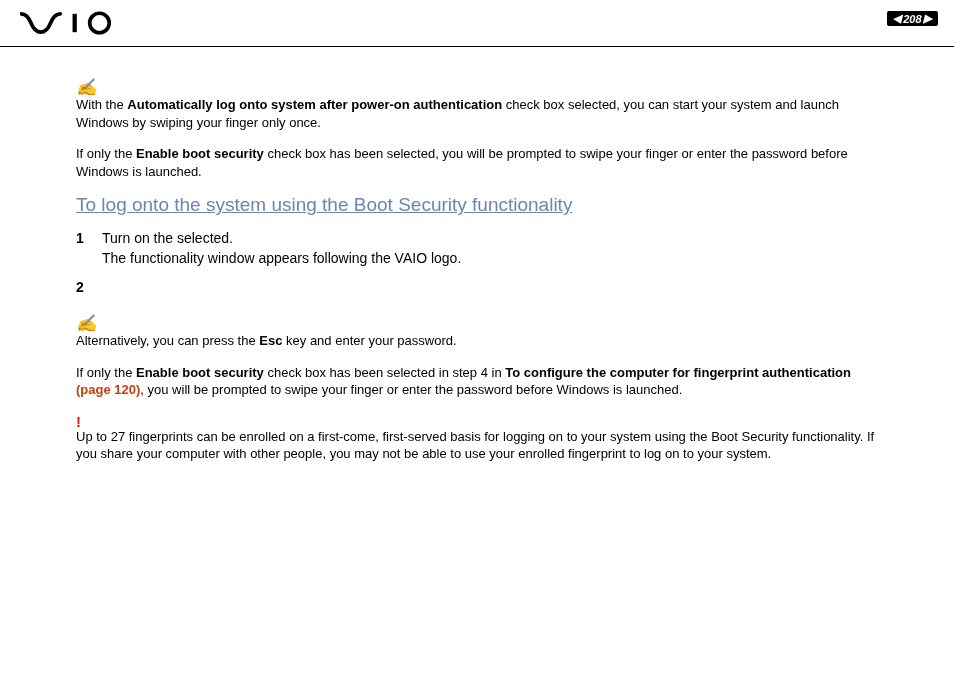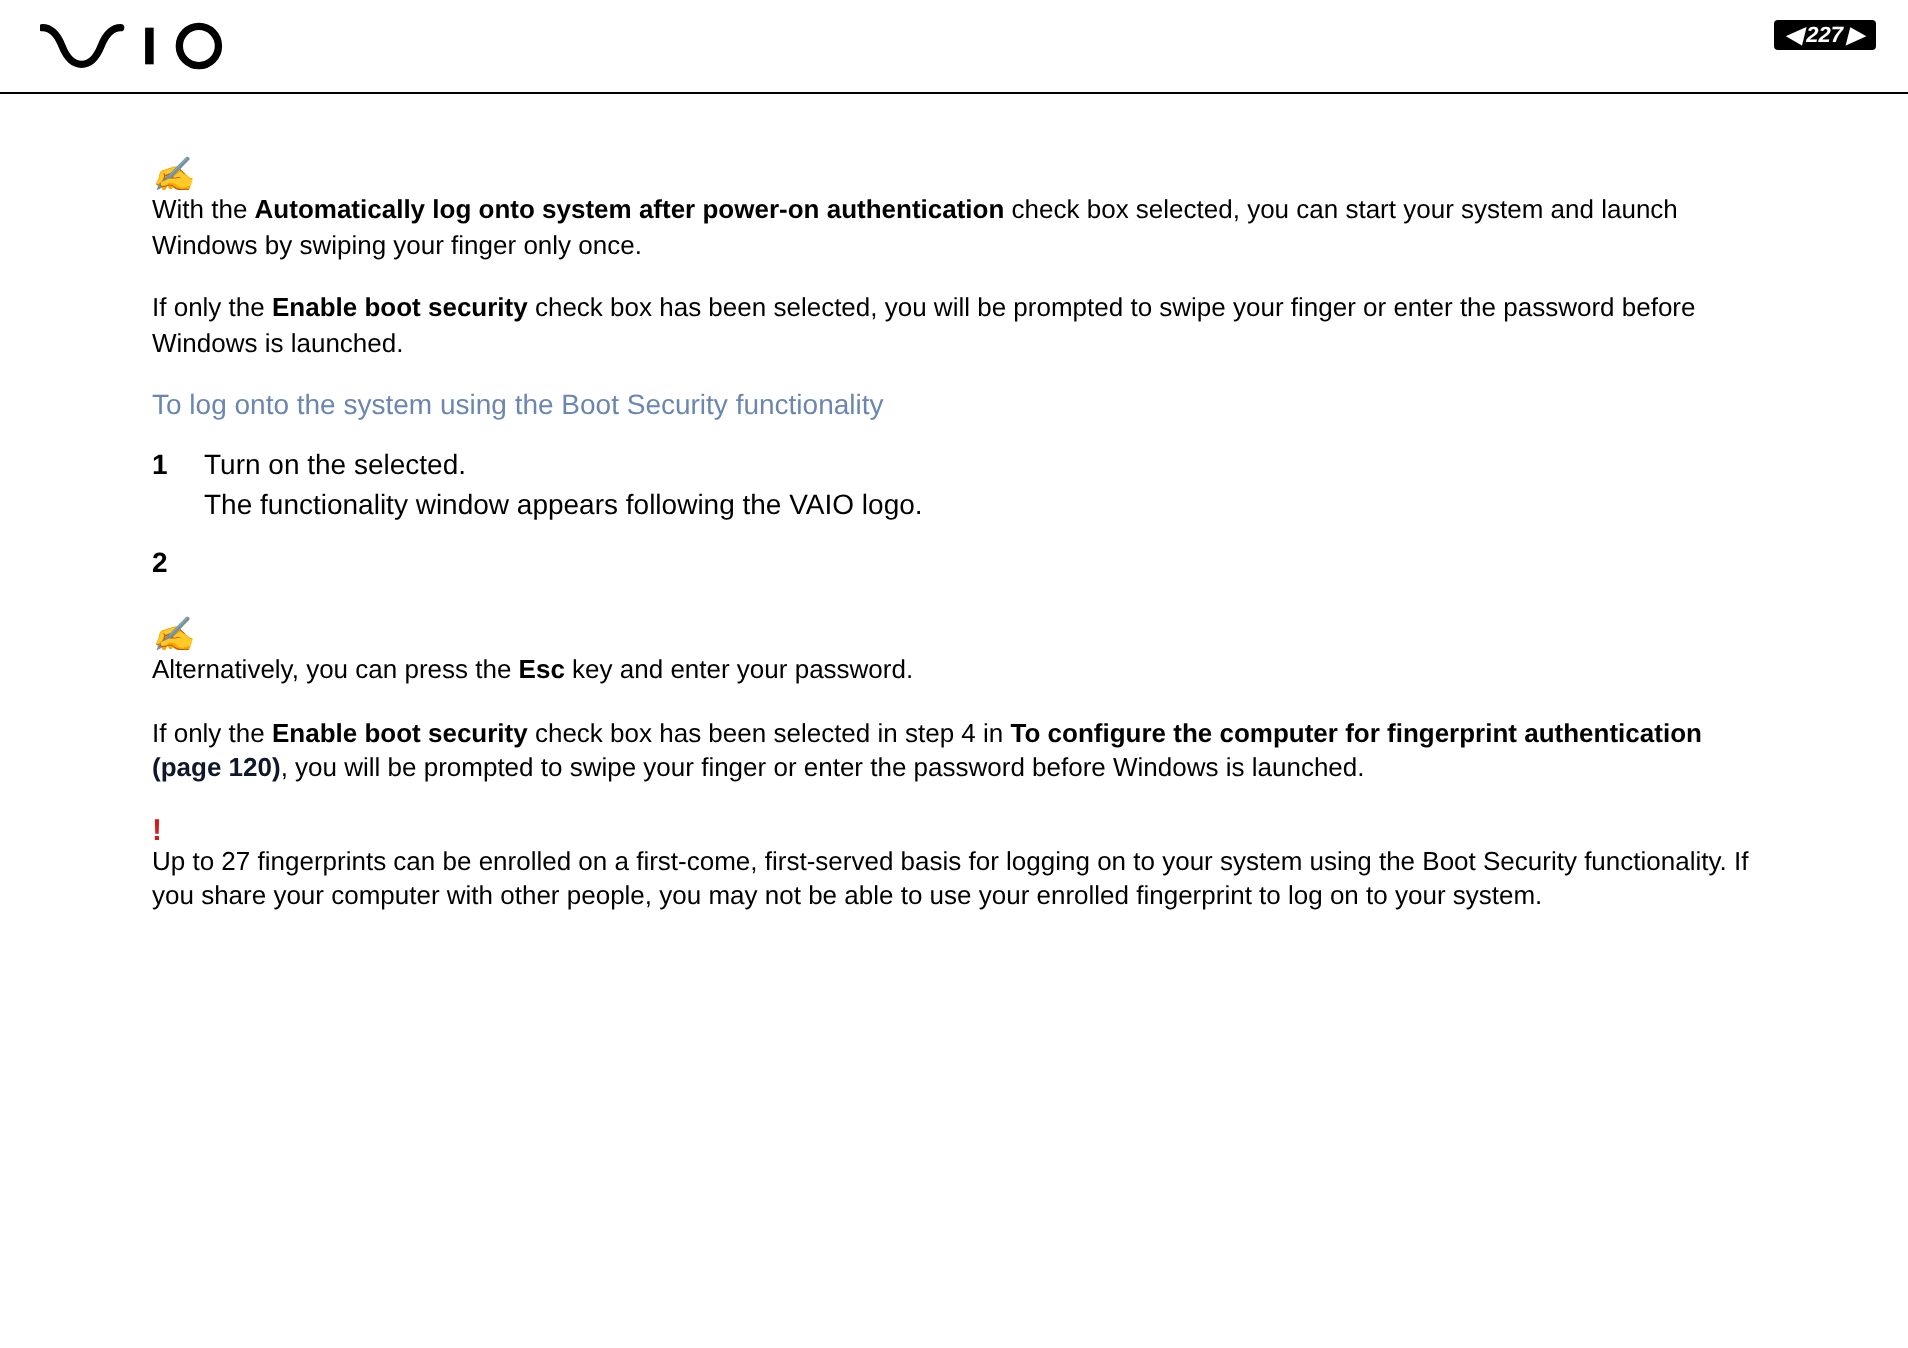--- a/index.html
+++ b/index.html
@@ -66,24 +66,25 @@
     .body-text {
       font-size: 13px;
       color: #000;
       line-height: 1.35;
       margin-bottom: 14px;
     }
     .body-text .bold {
       font-weight: bold;
     }
     .heading {
-      font-size: 14px;
+      font-size: 19px;
       color: #6b86b0;
       margin-bottom: 12px;
       font-weight: normal;
+      text-decoration: underline;
     }
     .steps {
       list-style: none;
       margin-bottom: 16px;
     }
     .steps li {
       display: flex;
       font-size: 14px;
       color: #000;
       line-height: 1.45;
@@ -92,21 +93,21 @@
     .step-num {
       font-weight: bold;
       width: 26px;
       flex-shrink: 0;
       margin-left: -26px;
     }
     .steps-container {
       padding-left: 26px;
     }
     .link {
-      color: #0f172a;
+      color: #c2410c;
       font-weight: bold;
     }
     .warn-icon {
       color: #d31b1b;
       font-weight: bold;
       font-size: 15px;
       display: block;
       margin-bottom: -2px;
     }
   </style>
@@ -117,21 +118,21 @@
   <div class="logo">
     <svg viewBox="0 0 180 40" width="110" height="30">
       <path d="M2 5 Q 12 5 18 20 Q 24 35 34 35 M34 35 Q 44 35 50 20 Q 56 5 66 5" stroke="#000" stroke-width="6" fill="none" stroke-linecap="round"></path>
       <rect x="86" y="5" width="7" height="30" fill="#000"></rect>
       <circle cx="130" cy="20" r="16" stroke="#000" stroke-width="6" fill="none"></circle>
     </svg>
   </div>
   <div class="page-nav">
     <span class="nav-pill">
       <span class="arrow-left-icon">◀</span>
-      <span>227</span>
+      <span>208</span>
       <span class="arrow-right-icon">▶</span>
     </span>
   </div>
 </div>
 
 <div class="content">
 
   <span class="note-icon">✍</span>
   <p class="body-text">
     <span>With the </span><span class="bold">Automatically log onto system after power-on authentication</span><span> check box selected, you can start your system and launch Windows by swiping your finger only once.</span>

